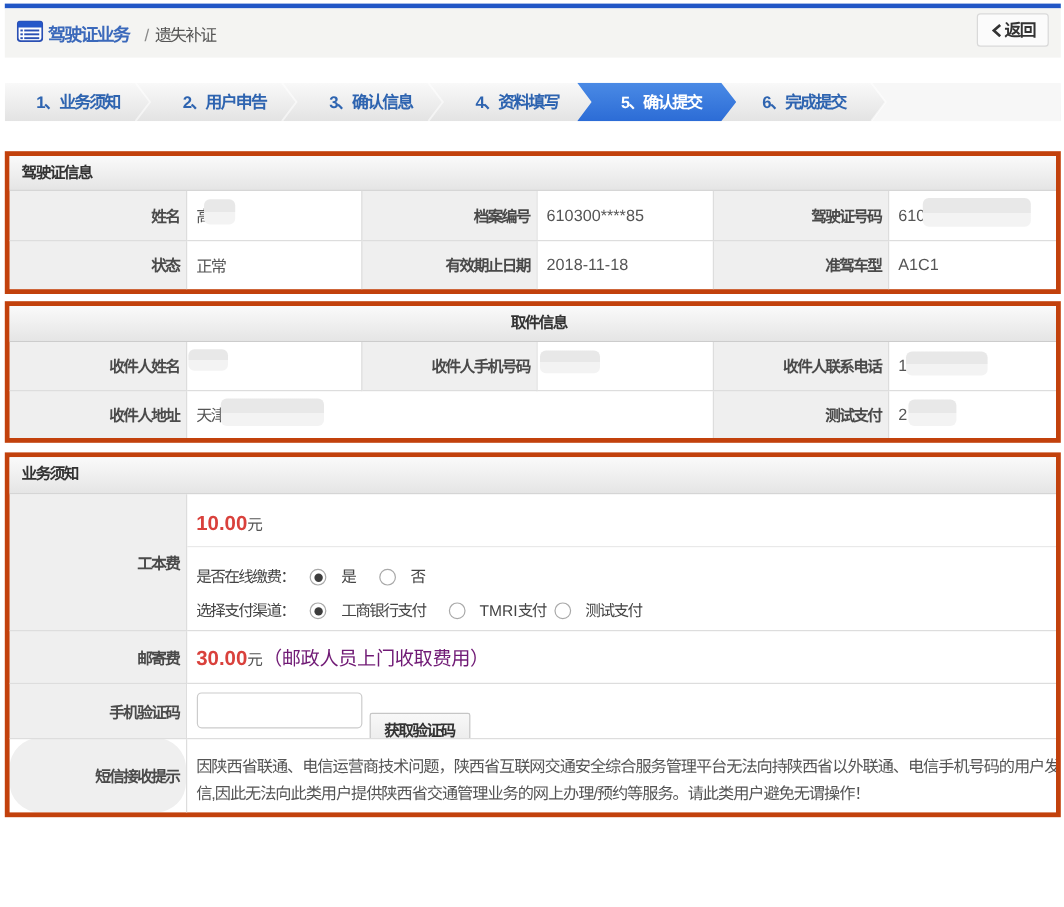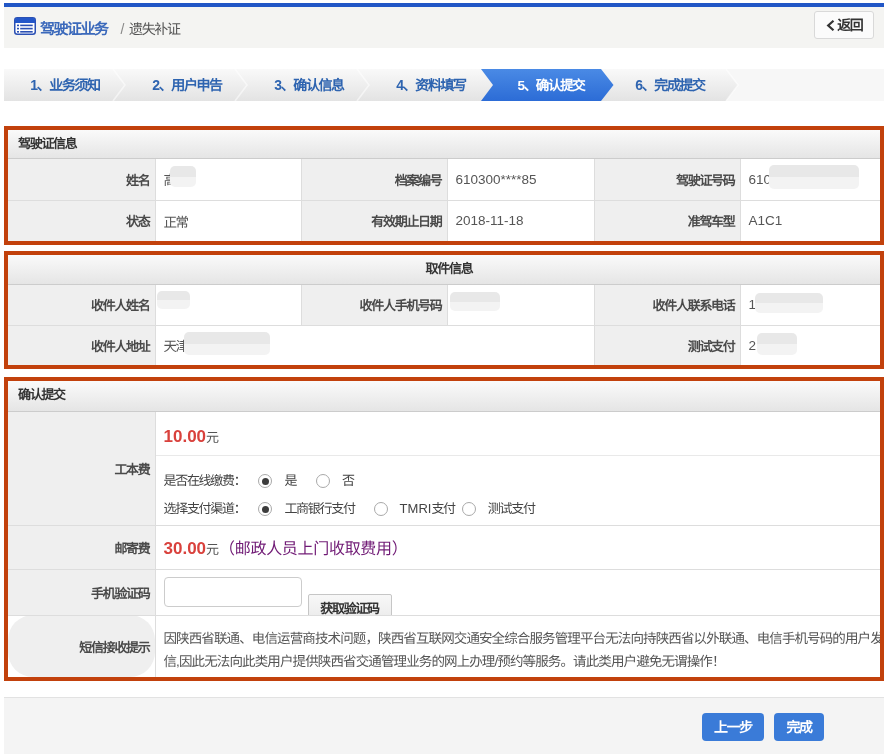--- a/index.html
+++ b/index.html
@@ -150,21 +150,21 @@
         <td class="lb" style="height:40px">收件人地址</td>
             <td class="vl" colspan="3"><span class="ck">天津</span></td>
         <td class="lb">测试支付</td>
             <td class="vl">2</td>
       </tr>
     </tbody>
       </table>
   </div>
 
   <div class="sect" style="top:377px;">
-    <div class="st" style="height:31px;">确认提交</div>
+    <div class="st" style="height:31px;">业务须知</div>
     <table class="grid">
       <colgroup>
           <col style="width:147px">
           <col>
         </colgroup>
       <tbody>
           <tr>
         <td class="lb" style="height:113px;">工本费</td>
         <td class="vl feecell">
           <div style="height:43px; line-height:38px; padding:5px 0 0 8px; border-bottom:1px solid #e9e9e9;"><span class="price">10.00</span><span class="yuan">元</span></div>
@@ -187,24 +187,20 @@
         <td class="lb" style="height:62px;border-radius:25px;">短信接收提示</td>
         <td class="vl smsred" style="padding-top:0;">
           <span style="margin-top:8px;">因陕西省联通、电信运营商技术问题，陕西省互联网交通安全综合服务管理平台无法向持陕西省以外联通、电信手机号码的用户发送短</span>
           <span>信,因此无法向此类用户提供陕西省交通管理业务的网上办理/预约等服务。请此类用户避免无谓操作！</span>
         </td>
       </tr>
     </tbody>
       </table>
   </div>
 
-  <div class="footer">
-    <div class="btn-blue" style="left:698px; width:62px;">上一步</div>
-    <div class="btn-blue" style="left:770px; width:50px;">完成</div>
-  </div>
 
   <div class="blob" style="left:170px; top:166px; width:26px; height:21px;"></div>
   <div class="blob" style="left:769px; top:165px; width:90px; height:24px;"></div>
   <div class="blob" style="left:157px; top:291px; width:33px; height:18px;"></div>
   <div class="blob" style="left:450px; top:292px; width:50px; height:19px;"></div>
   <div class="blob" style="left:755px; top:293px; width:68px; height:20px;"></div>
   <div class="blob" style="left:184px; top:332px; width:86px; height:23px;"></div>
   <div class="blob" style="left:757px; top:333px; width:40px; height:22px;"></div>
 </div>
 

